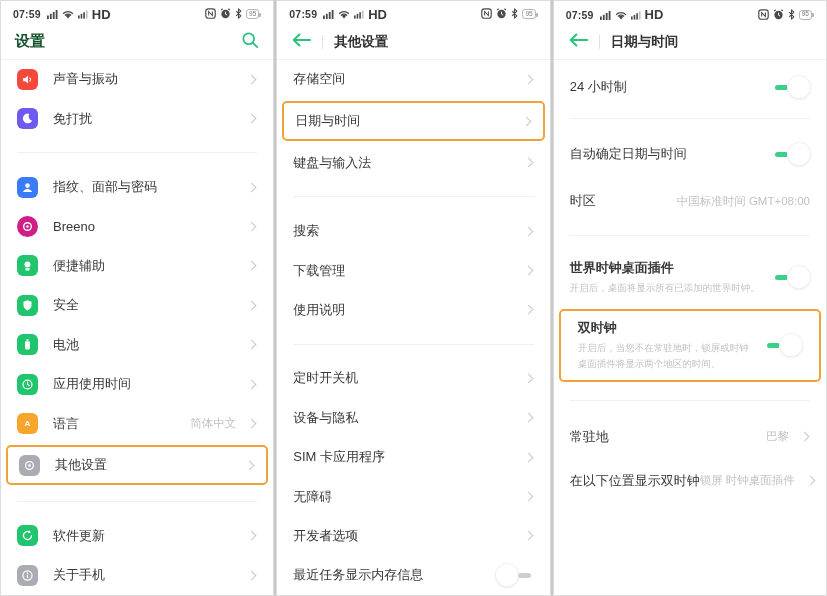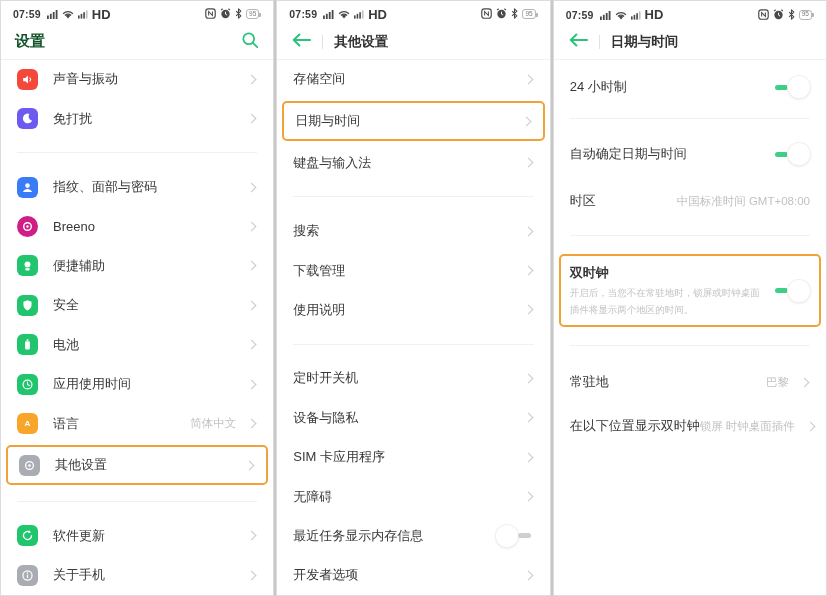--- a/index.html
+++ b/index.html
@@ -46,21 +46,21 @@
   .hl { border:2px solid #f0a238; border-radius:5px; margin:2px 5px; }
   .hl > .row { padding:0 11px; height:36px; }
 
   
   .row-tall { height:54px;gap:8px; }
   .row-lg { height:44px; }
   .row-block { display:flex; align-items:center; padding:8px 16px; }
   .row-block .texts { flex:1; padding-right:10px; }
   .sub { font-size:9.5px; color:#c3c3c3; line-height:1.75; margin-top:3px; }
   .hl.block-hl { margin:4px 5px; }
-  .hl.block-hl > .row-block { padding:7px 9px; }
+  .hl.block-hl > .row-block { padding:7px 17px; }
 
   .ic { color:#3f3f3f; }
 </style>
 </head>
 <body>
 
 <div class="screen">
 
   <div class="panel">
     <div class="status-bar">
@@ -367,31 +367,31 @@
       <span class="row-lbl">SIM 卡应用程序</span>
       <span class="spacer"></span>
         <span class="chev"></span>
     </div>
     <div class="row">
       <span class="row-lbl">无障碍</span>
       <span class="spacer"></span>
         <span class="chev"></span>
     </div>
     <div class="row">
+      <span class="row-lbl">开发者选项</span>
+      <span class="spacer"></span>
+        <span class="chev"></span>
+    </div>
+    <div class="row">
       <span class="row-lbl">最近任务显示内存信息</span>
       <span class="spacer"></span>
       <span class="toggle off">
           <span class="knob"></span>
           <span class="dash"></span>
         </span>
-    </div>
-    <div class="row">
-      <span class="row-lbl">开发者选项</span>
-      <span class="spacer"></span>
-        <span class="chev"></span>
     </div>
   </div>
 
   <div class="panel">
     <div class="status-bar">
       <div class="sb-left">
         <span class="sb-time">07:59</span>
         <span class="ic"><svg width="11" height="9" viewBox="0 0 11 9">
               <g fill="#4a4a4a">
                 <rect x="0" y="5.5" width="1.8" height="3.5"></rect>
@@ -463,20 +463,30 @@
         </span>
     </div>
     <div class="row">
       <span class="row-lbl">时区</span>
       <span class="spacer"></span>
       <span class="val" style="margin-right:0">中国标准时间 GMT+08:00</span>
     </div>
 
     <div class="divider"></div>
 
+    <div class="row-block">
+      <span class="texts">
+        <span class="row-lbl" style="font-weight:600">世界时钟桌面插件</span>
+        <div class="sub">开启后，桌面将显示所有已添加的世界时钟。</div>
+      </span>
+      <span class="toggle on">
+          <span class="dash"></span>
+          <span class="knob"></span>
+        </span>
+    </div>
 
     <div class="hl block-hl">
       <div class="row-block">
         <span class="texts">
           <span class="row-lbl" style="font-weight:600">双时钟</span>
           <div class="sub">开启后，当您不在常驻地时，锁屏或时钟桌面插件将显示两个地区的时间。</div>
         </span>
         <span class="toggle on">
             <span class="dash"></span>
             <span class="knob"></span>

